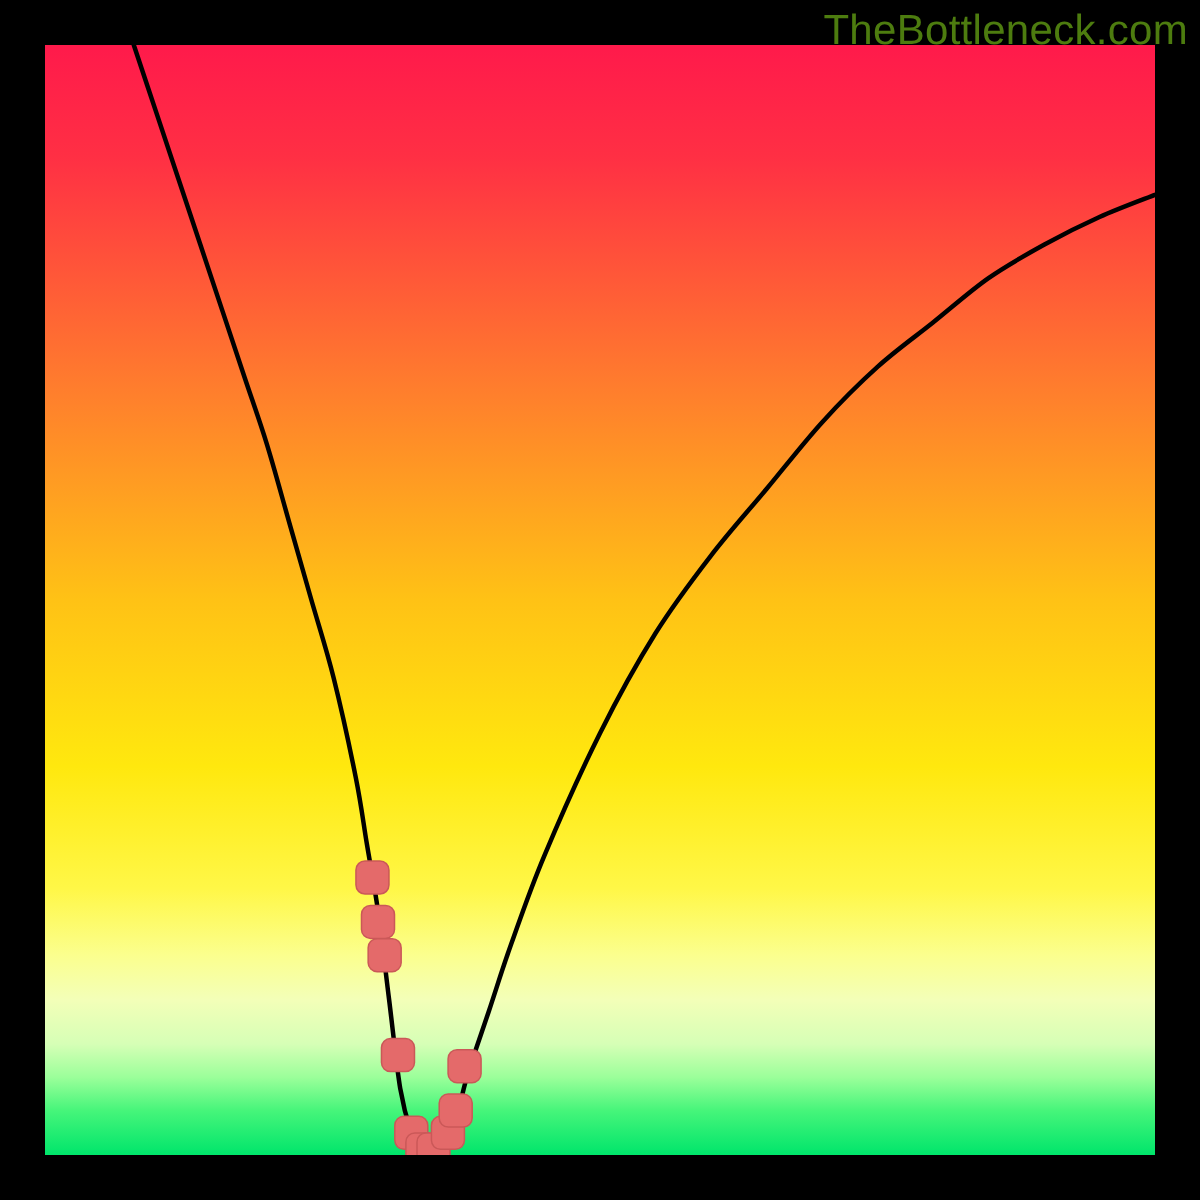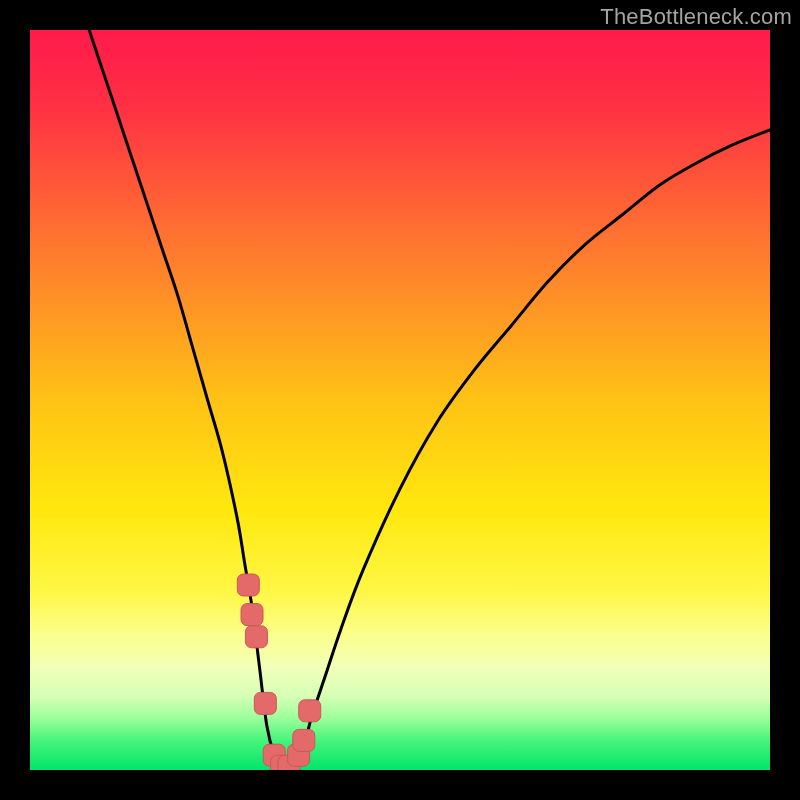--- a/index.html
+++ b/index.html
@@ -24,22 +24,22 @@
     left: 30px;
     top: 30px;
     width: 740px;
     height: 740px;
     overflow: hidden;
   }
   .watermark {
     position: absolute;
     top: 4px;
     right: 8px;
-    color: #a3a3a3;
-    font-size: 22px;
+    color: #4d7c0f;
+    font-size: 28px;
     font-weight: 400;
     letter-spacing: 0.2px;
     user-select: none;
   }
   svg {
     display: block;
   }
 </style>
 </head>
 <body>

